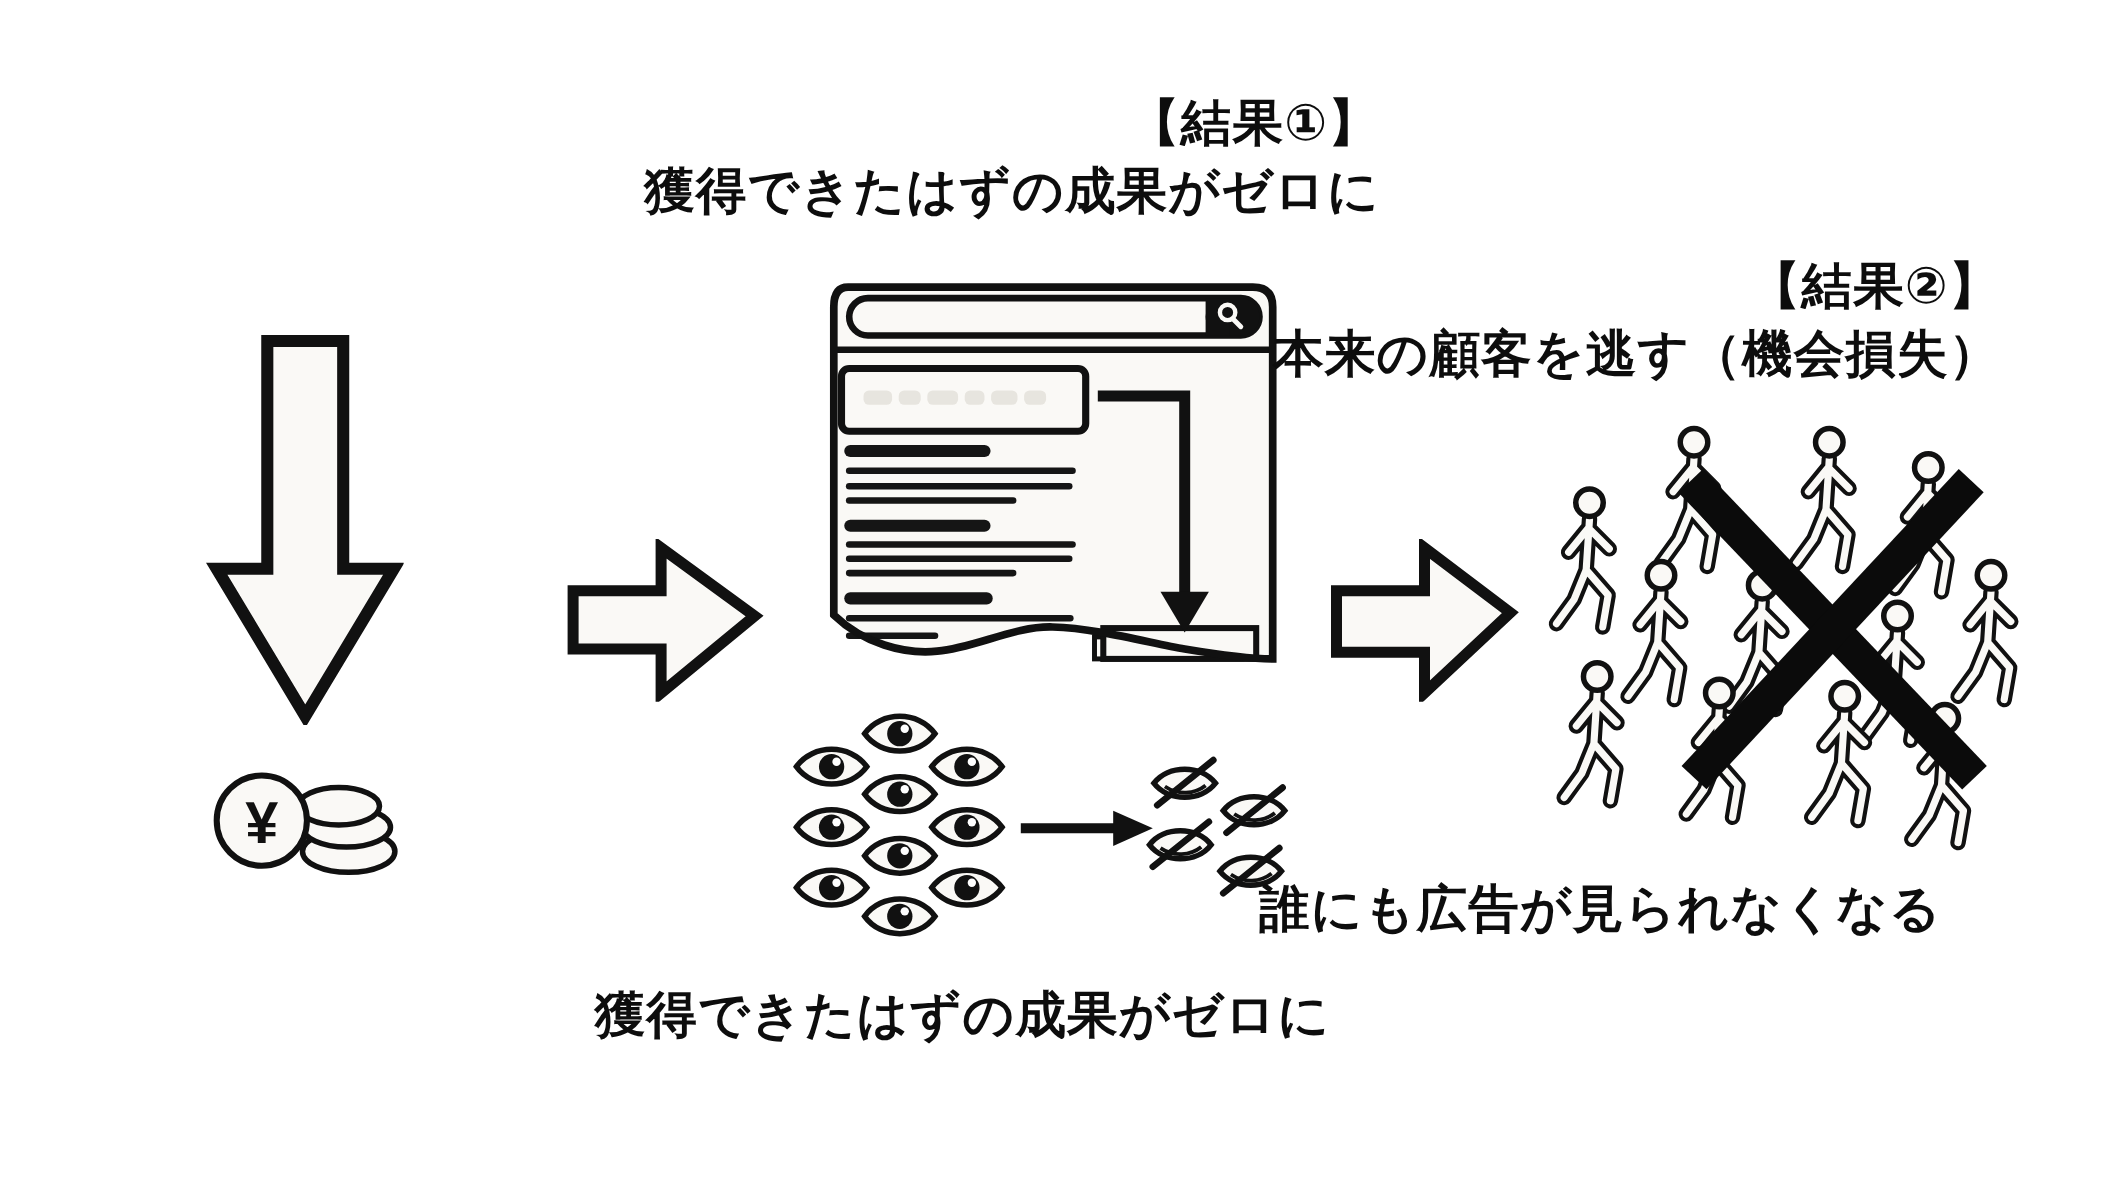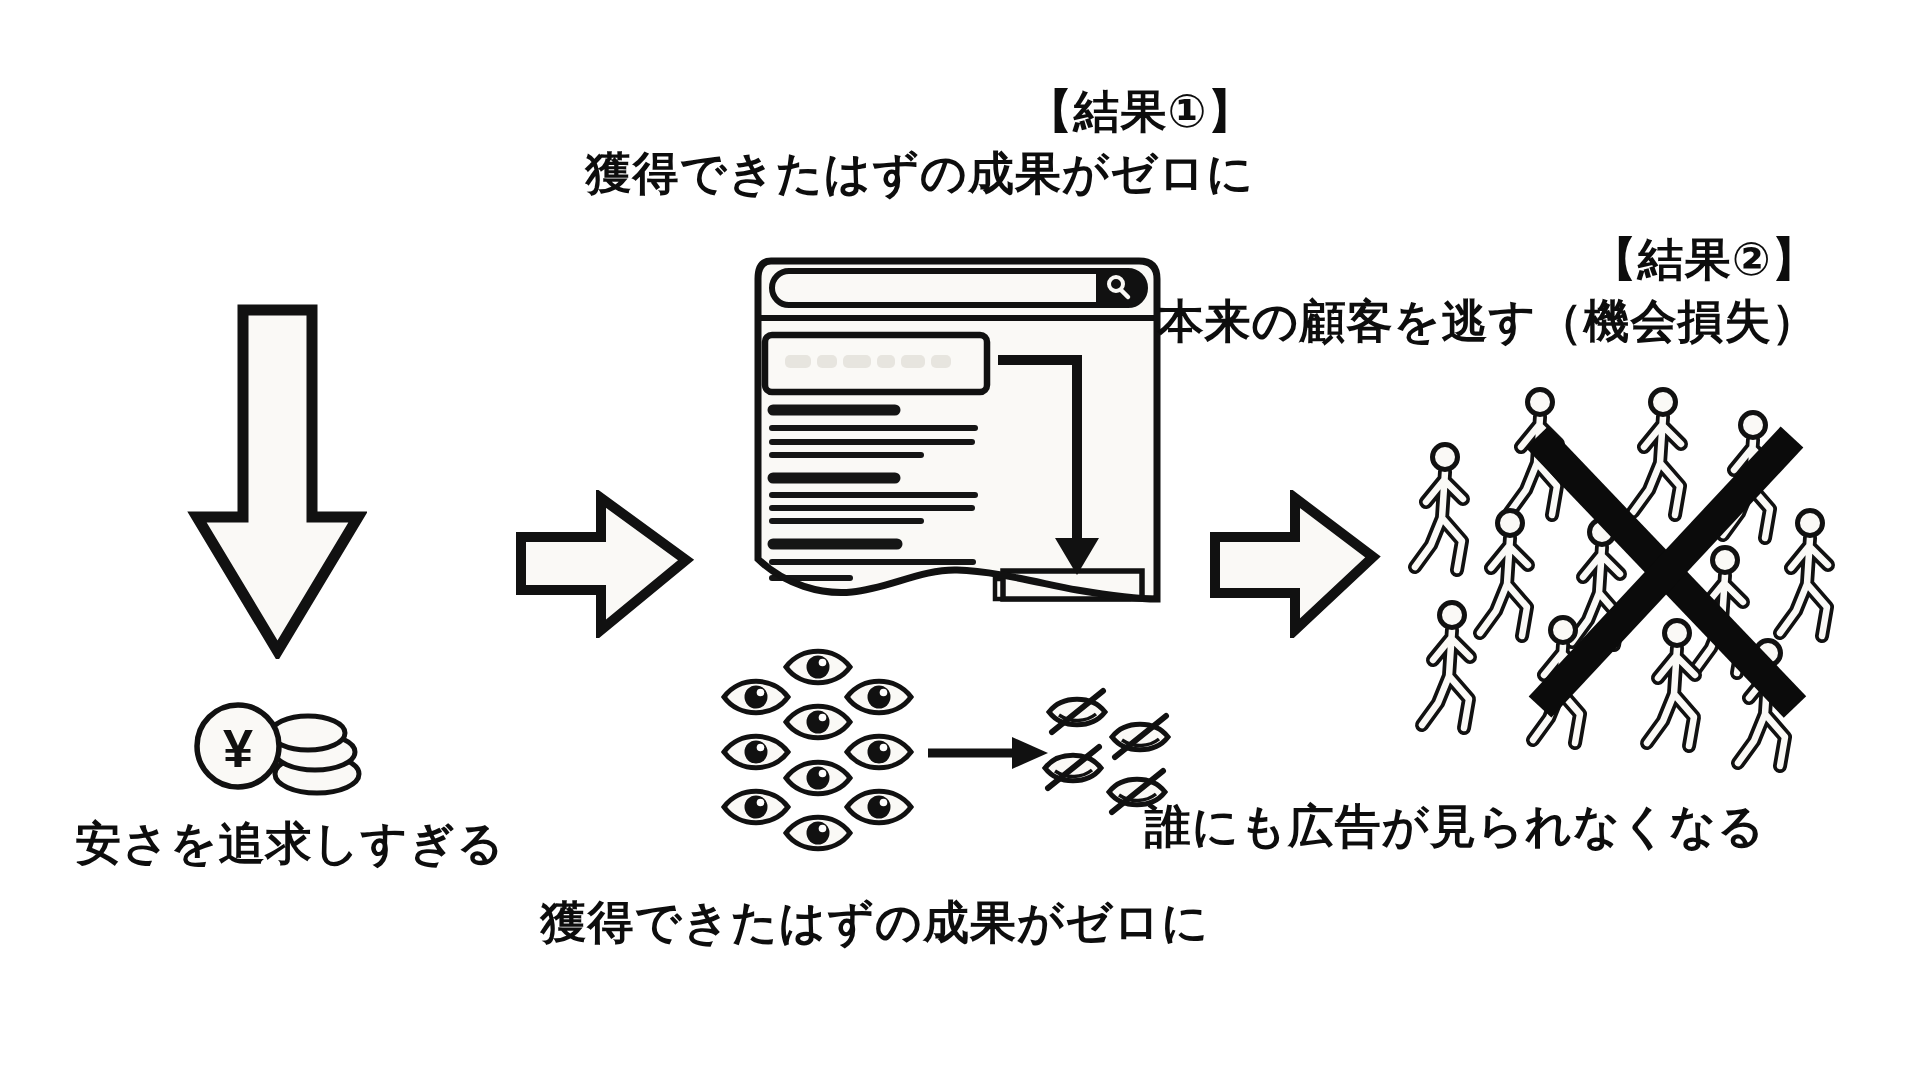--- a/index.html
+++ b/index.html
@@ -27,21 +27,20 @@
   </svg>
 
   <svg style="left:160px;top:695px;" width="220" height="112" viewBox="0 0 220 112">
     <ellipse class="shape" stroke-width="5" cx="157" cy="79" rx="42" ry="19"></ellipse>
     <ellipse class="shape" stroke-width="5" cx="155" cy="57" rx="40" ry="18"></ellipse>
     <ellipse class="shape" stroke-width="5" cx="148" cy="38" rx="37" ry="17"></ellipse>
     <circle class="shape" stroke-width="5.5" cx="78" cy="51" r="41"></circle>
     <text x="78" y="53" text-anchor="middle" dominant-baseline="central" font-size="54" font-weight="bold" fill="#111">¥</text>
   </svg>
 
-  <div class="txt" style="left:290px;top:812px;">安さを追求しすぎる</div>
 
   <svg style="left:515px;top:490px;" width="180" height="148" viewBox="0 0 180 148">
     <path class="shape" stroke-width="10" stroke-linejoin="miter" d="M6 47 L86 47 L86 8 L171 70 L86 140 L86 100 L6 100 Z"></path>
   </svg>
 
   <div class="txt" style="left:920px;top:80px;">
     <div>【結果①】</div>
     <div>獲得できたはずの成果がゼロに</div>
   </div>
 

